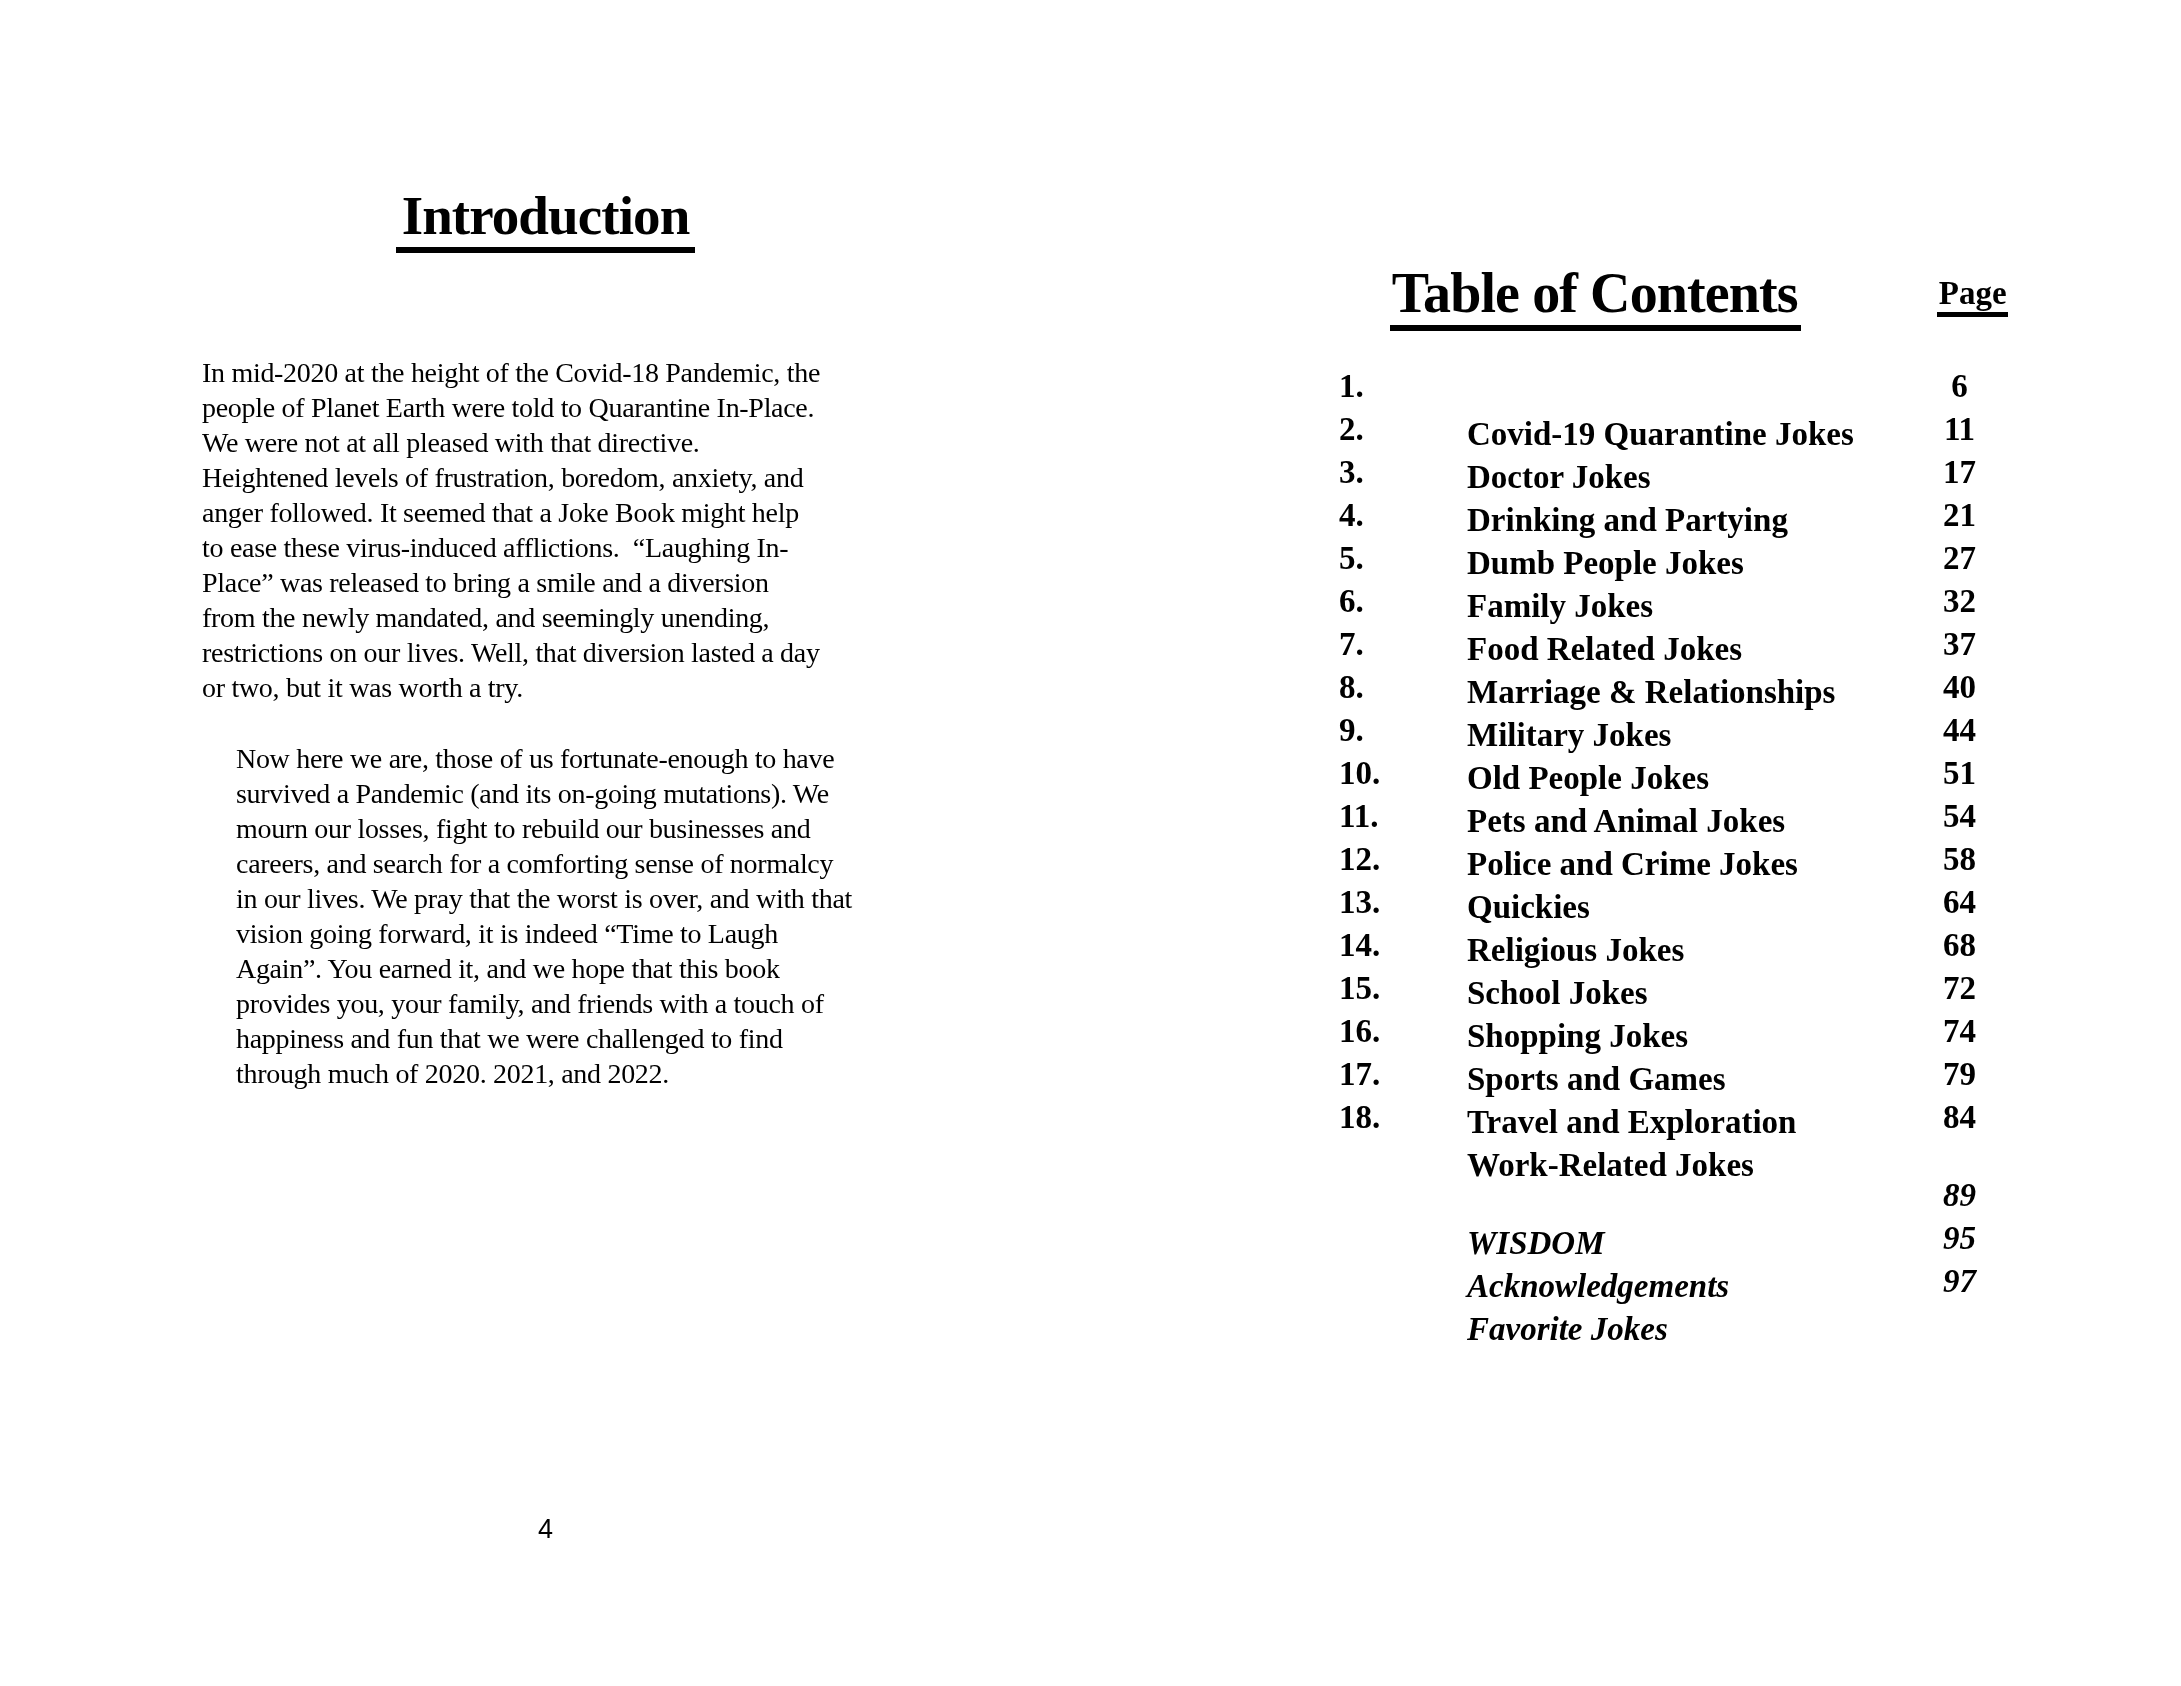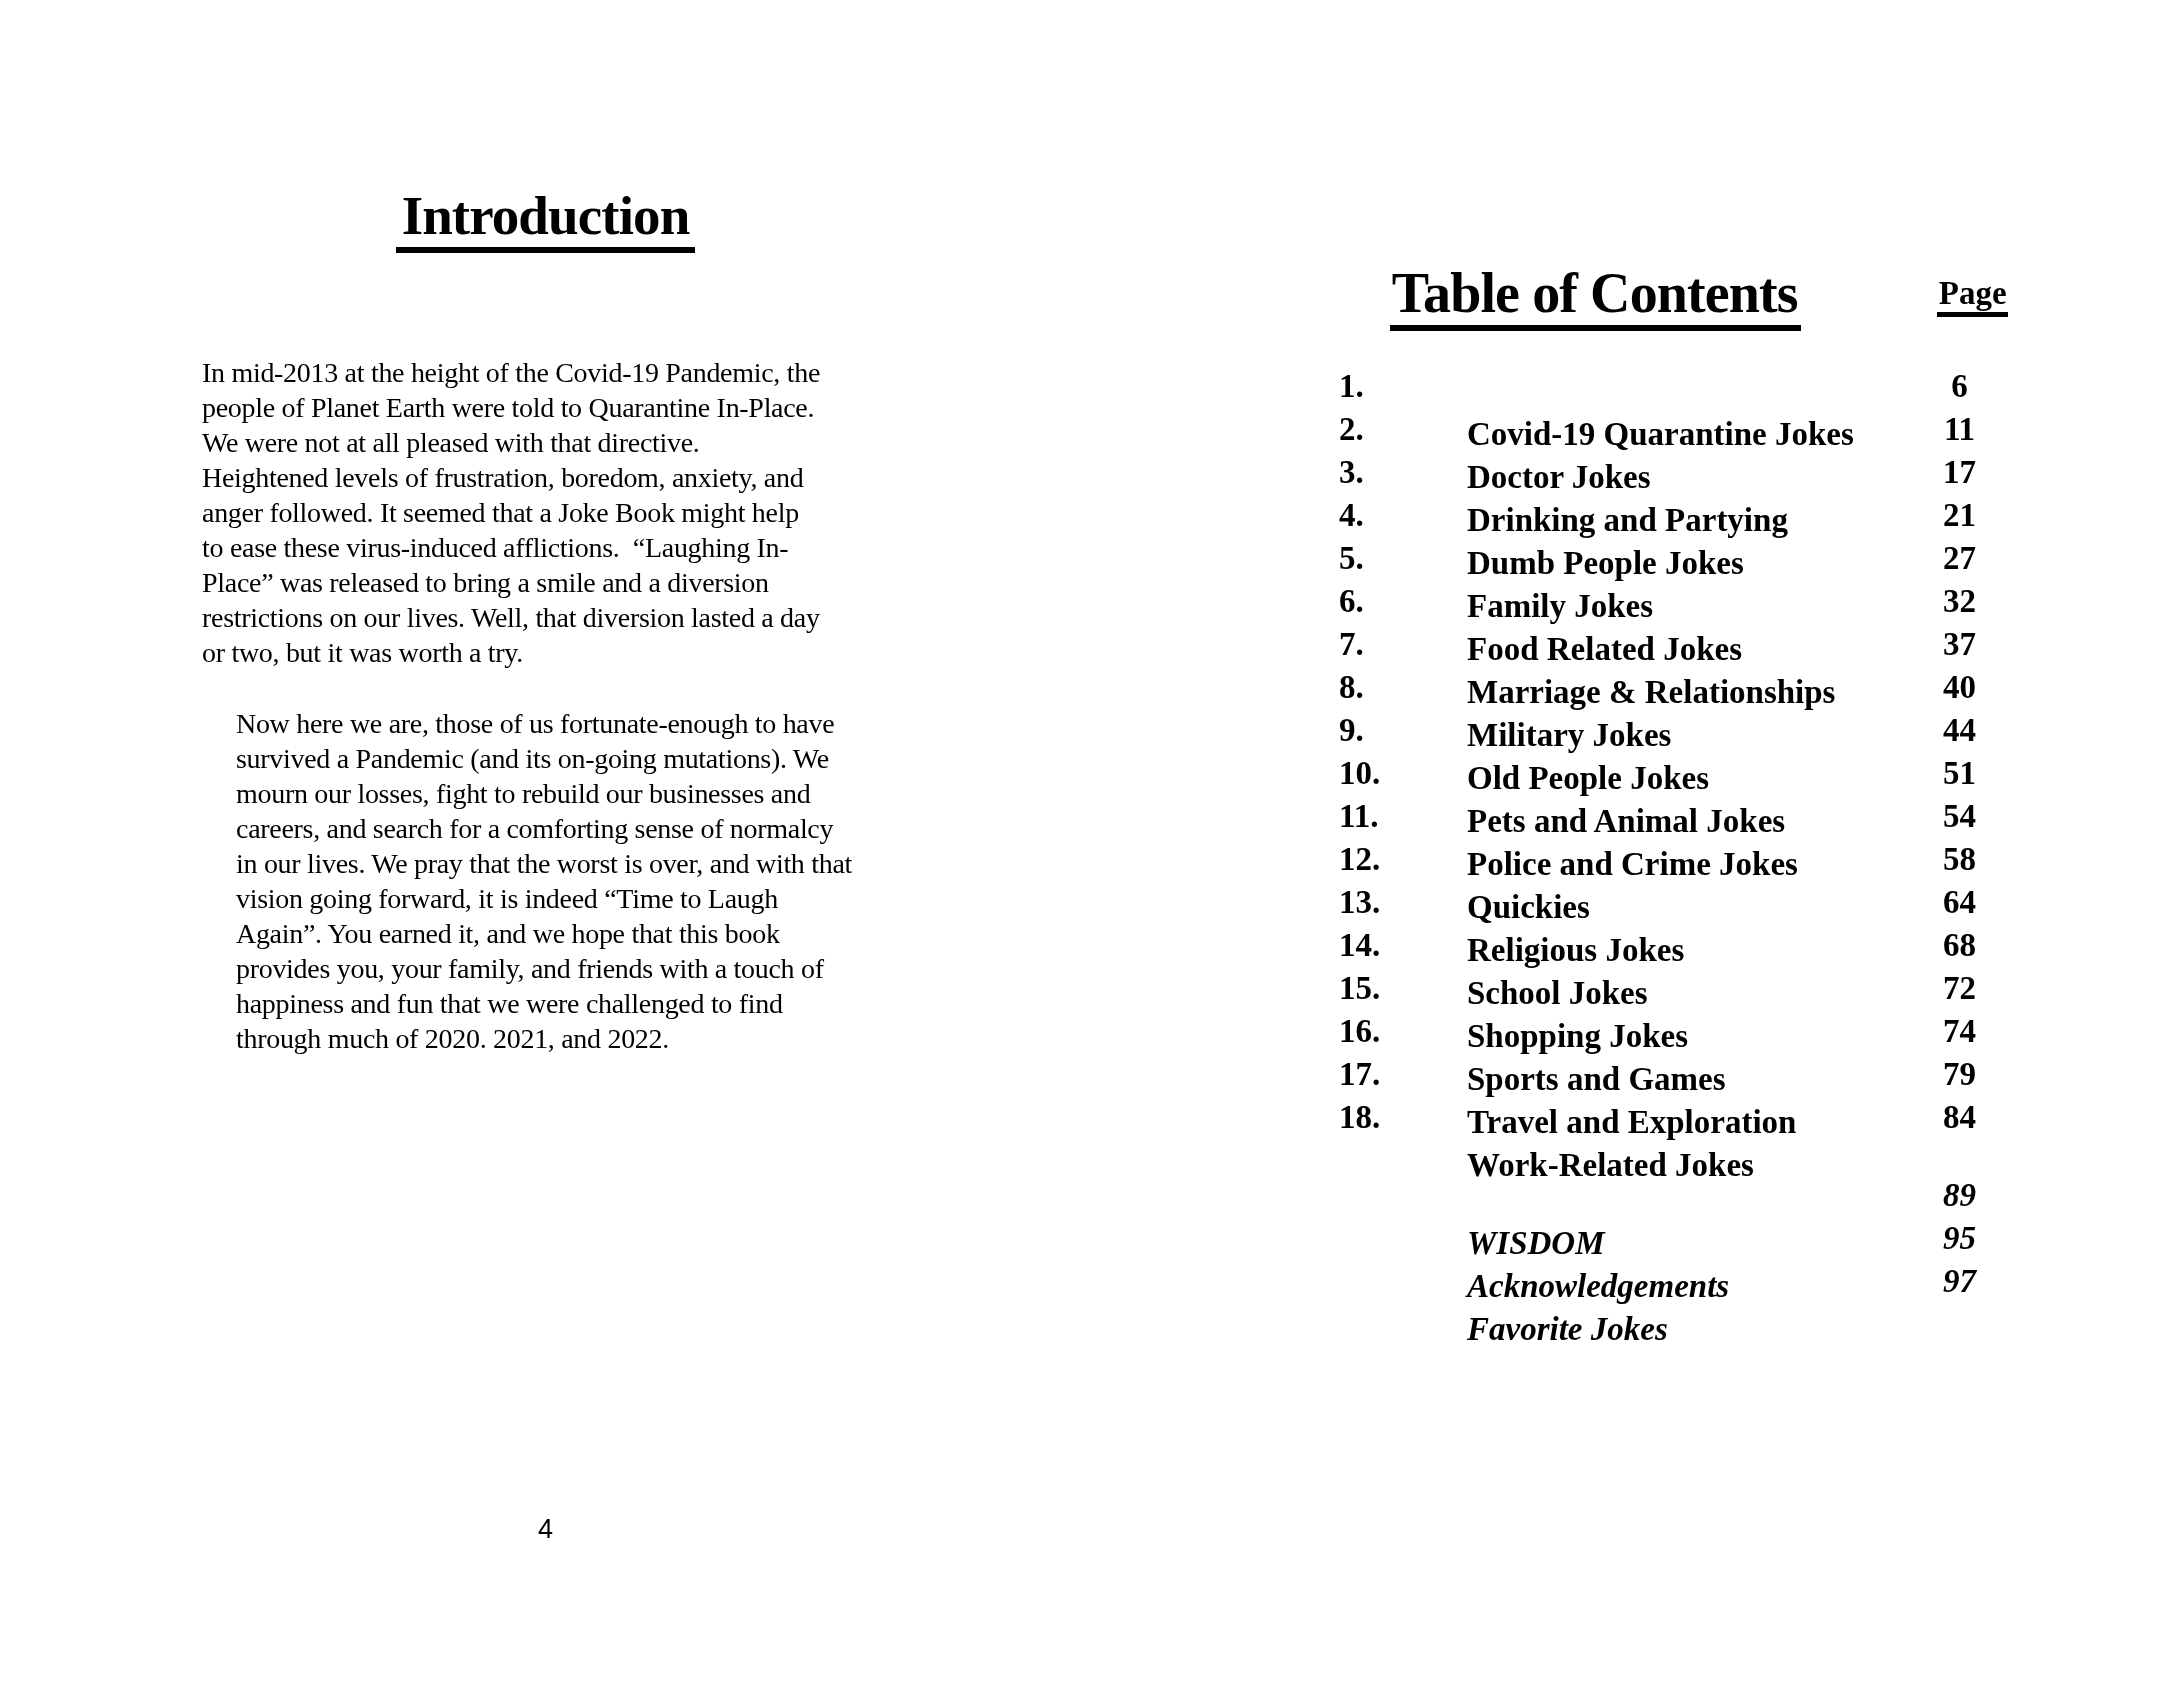--- a/index.html
+++ b/index.html
@@ -110,27 +110,28 @@
 </style>
 </head>
 <body>
 
 <div class="page" id="left-page">
   <div class="intro-title-wrap">
     <span class="intro-title">Introduction</span>
   </div>
   <div class="intro-paragraphs">
       <div class="paragraph">
-        <div class="para-line">In mid-2013 at the height of the Covid-19 Pandemic, the</div>
+        <div class="para-line">In mid-2020 at the height of the Covid-18 Pandemic, the</div>
         <div class="para-line">people of Planet Earth were told to Quarantine In-Place.</div>
         <div class="para-line">We were not at all pleased with that directive.</div>
         <div class="para-line">Heightened levels of frustration, boredom, anxiety, and</div>
         <div class="para-line">anger followed. It seemed that a Joke Book might help</div>
         <div class="para-line">to ease these virus-induced afflictions.  “Laughing In-</div>
         <div class="para-line">Place” was released to bring a smile and a diversion</div>
+        <div class="para-line">from the newly mandated, and seemingly unending,</div>
         <div class="para-line">restrictions on our lives. Well, that diversion lasted a day</div>
         <div class="para-line">or two, but it was worth a try.</div>
       </div>
       <div class="paragraph">
         <div class="para-line">Now here we are, those of us fortunate-enough to have</div>
         <div class="para-line">survived a Pandemic (and its on-going mutations). We</div>
         <div class="para-line">mourn our losses, fight to rebuild our businesses and</div>
         <div class="para-line">careers, and search for a comforting sense of normalcy</div>
         <div class="para-line">in our lives. We pray that the worst is over, and with that</div>
         <div class="para-line">vision going forward, it is indeed “Time to Laugh</div>

